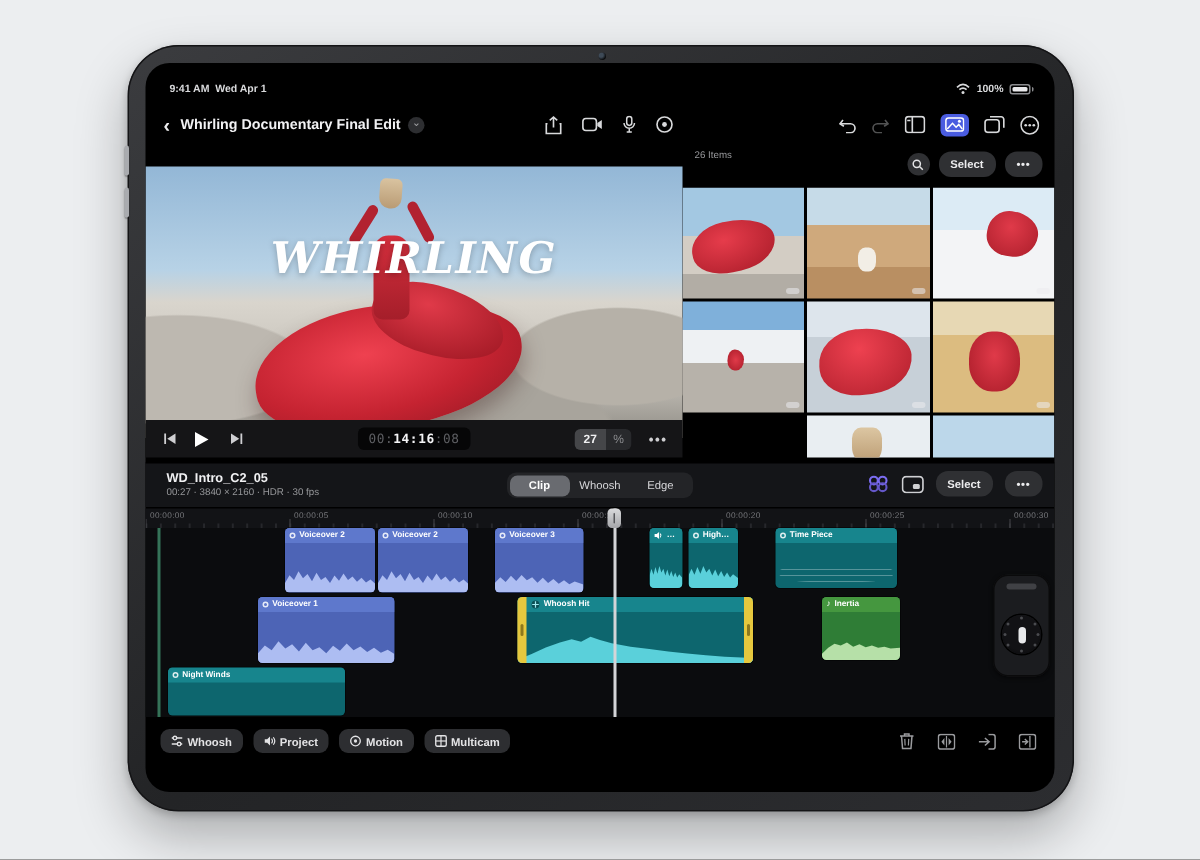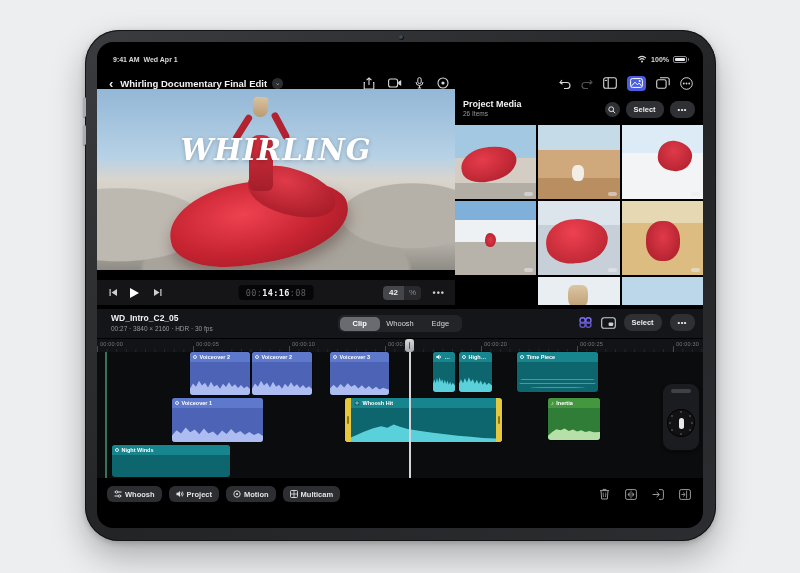--- a/index.html
+++ b/index.html
@@ -28,21 +28,21 @@
   .back-chev { font-size:13px; font-weight:bold; color:#ececee; margin-right:7px; line-height:1; }
   .proj-title { font-size:9.5px; font-weight:bold; color:#f2f2f4; white-space:nowrap; }
   .title-dd { width:11px; height:11px; border-radius:50%; background:#2d2e31; color:#9fa0a3; font-size:7px; line-height:10px; text-align:center; margin-left:5px; }
   .tb-center { position:absolute; left:266px; display:flex; align-items:center; gap:13px; }
   .tb-right { position:absolute; right:10px; display:flex; align-items:center; gap:10px; }
   .icon-btn { display:flex; align-items:center; justify-content:center; }
   .blue-chip { width:19px; height:15px; border-radius:4px; background:#4a5ce0; display:flex; align-items:center; justify-content:center; }
   .dim { opacity:.38; }
 
   
-  .viewer { position:absolute; left:0; top:47px; width:358px; height:181px; overflow:hidden; background:
+  .viewer { position:absolute; left:0; top:69px; width:358px; height:181px; overflow:hidden; background:
     radial-gradient(120px 55px at 88% 70%, #b6b1a8 0 58%, rgba(0,0,0,0) 60%),
     radial-gradient(150px 62px at 6% 75%, #bdb8b0 0 58%, rgba(0,0,0,0) 60%),
     radial-gradient(220px 90px at 50% 100%, #a8a49c 0 60%, rgba(0,0,0,0) 62%),
     linear-gradient(180deg,#93b7d6 0%,#b7d2e6 38%,#d9d5cd 50%,#c4c0b8 78%,#8f8c85 100%); }
   .dress { position:absolute; left:72px; top:92px; width:180px; height:82px; transform:rotate(-9deg);
     background:radial-gradient(ellipse at 42% 38%, #ef4150 0%, #c52331 55%, #951823 100%);
     border-radius:58% 72% 64% 52% / 70% 58% 68% 55%; box-shadow:0 8px 14px rgba(60,30,25,.35); }
   .dress-fold { position:absolute; left:150px; top:80px; width:90px; height:46px; transform:rotate(14deg);
     background:radial-gradient(ellipse at 40% 30%, #e03a49 0%, #a81c28 80%); border-radius:50% 70% 60% 60%/60% 70% 55% 60%; }
   .torso { position:absolute; left:152px; top:46px; width:24px; height:56px; background:linear-gradient(#d42f3d,#a51e2a); border-radius:10px 10px 6px 6px; }
@@ -262,28 +262,27 @@
         </span>
         <span class="tr-play"></span>
         <span class="tr-skip">
           <svg width="9" height="9" viewBox="0 0 9 9">
               <path d="M1 1 L6.5 4.5 L1 8 Z" fill="#cfcfd2"></path>
               <rect x="7.3" y="1" width="1.2" height="7" fill="#cfcfd2"></rect>
             </svg>
         </span>
         <span class="timecode"><span>00:</span><b>14:16</b><span>:08</span></span>
         <span class="zoom-pill">
-            <span class="zv">42</span>
+            <span class="zv">27</span>
             <span class="zu">%</span>
           </span>
         <span class="tr-more">•••</span>
       </div>
 
       <div class="browser-head">
-        <div class="bh-title">Project Media</div>
         <div class="bh-count">26 Items</div>
         <div class="bh-right">
           <span class="circle-btn">
             <svg width="8" height="8" viewBox="0 0 8 8">
                 <circle cx="3.2" cy="3.2" r="2.4" stroke="#e3e3e5" stroke-width="1" fill="none"></circle>
                 <line x1="5" y1="5" x2="7.2" y2="7.2" stroke="#e3e3e5" stroke-width="1"></line>
               </svg>
           </span>
           <span class="pill-btn">Select</span>
           <span class="pill-btn" style="letter-spacing:.5px">•••</span>

